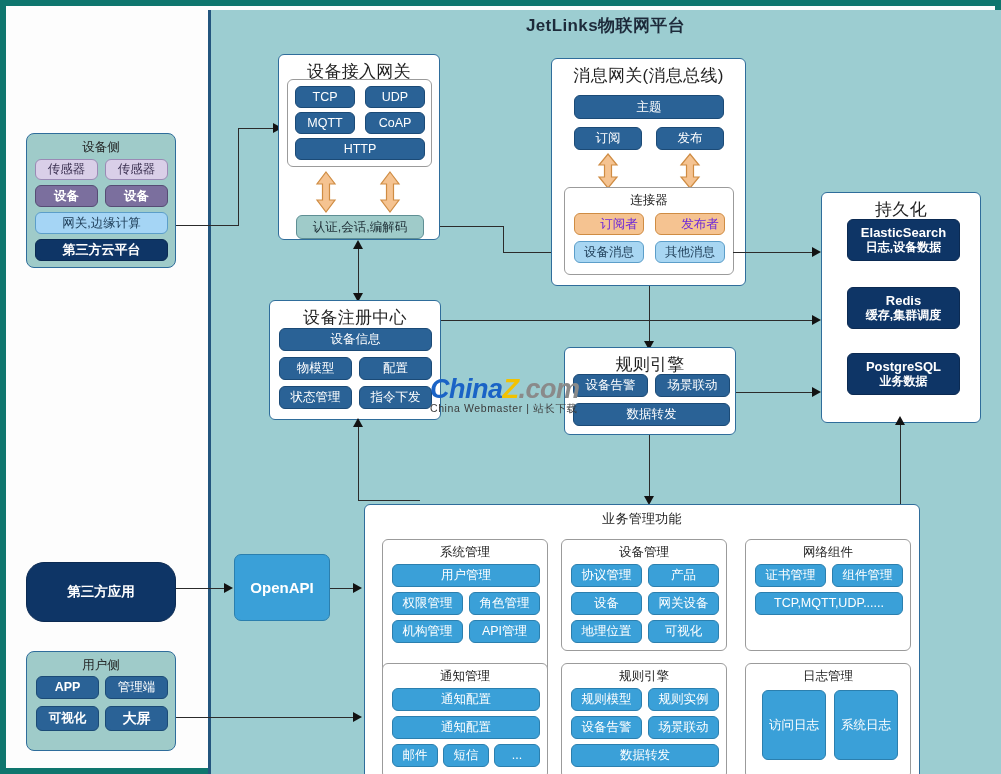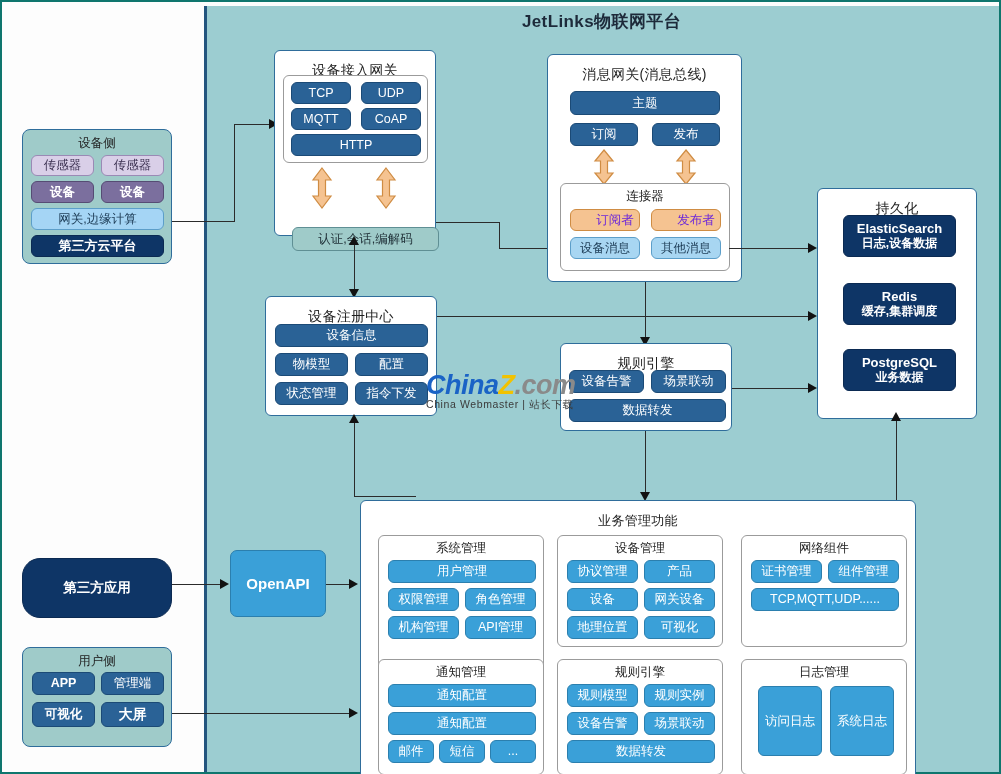--- a/index.html
+++ b/index.html
@@ -4,40 +4,40 @@
 <style>
   html,body{margin:0;padding:0;}
   body{
     width:1001px;height:774px;
     background:#ffffff;
     font-family:"Liberation Sans","DejaVu Sans",sans-serif;
     overflow:hidden;
     position:relative;
   }
   #stage{position:absolute;left:0;top:0;width:1001px;height:774px;
-         border:2px solid #0f766e;box-sizing:border-box;background:#fdfdfd;}
+         border:6px solid #0f766e;box-sizing:border-box;background:#fdfdfd;}
 
   
   .platform-panel{
     position:absolute;left:202px;top:4px;width:795px;height:766px;
     background:#9ccdd1;border-left:3px solid #23557e;box-sizing:border-box;
   }
   .platform-title{
     position:absolute;left:202px;top:8px;width:795px;text-align:center;
     font-size:17px;font-weight:bold;color:#1d2a3a;letter-spacing:.4px;
   }
 
   
   .group{
     position:absolute;background:#ffffff;border:1.6px solid #2f6d9b;
     border-radius:6px;box-sizing:border-box;
   }
   .group > .g-title{
-    text-align:center;font-size:14px;color:#1f1f1f;font-weight:normal;
-    padding-top:11px;letter-spacing:.3px;
+    text-align:center;font-size:17px;color:#1f1f1f;font-weight:normal;
+    padding-top:5px;letter-spacing:.3px;
   }
   .subgroup{
     position:absolute;background:#ffffff;border:1.1px solid #9b9b9b;
     border-radius:6px;box-sizing:border-box;
   }
   .subgroup > .g-title{
     text-align:center;font-size:12.5px;color:#1f1f1f;padding-top:4px;
   }
 
   
@@ -119,21 +119,21 @@
       <svg width="22" height="42" viewBox="0 0 22 42">
         <polygon points="11,1 20,13 14.5,13 14.5,29 20,29 11,41 2,29 7.5,29 7.5,13 2,13" fill="#f5c391" stroke="#cf8c43" stroke-width="1.2"></polygon>
       </svg>
     </div>
     <div class="fatarrow" style="left:100px;top:116px;">
       <svg width="22" height="42" viewBox="0 0 22 42">
         <polygon points="11,1 20,13 14.5,13 14.5,29 20,29 11,41 2,29 7.5,29 7.5,13 2,13" fill="#f5c391" stroke="#cf8c43" stroke-width="1.2"></polygon>
       </svg>
     </div>
 
-    <div class="chip teal" style="left:17px;top:176px;width:147px;height:24px;">认证,会话,编解码</div>
+    <div class="chip teal" style="left:17px;top:160px;width:128px;height:24px;">认证,会话,编解码</div>
   </div>
 
   <div class="ln lnh" style="left:434px;top:220px;width:64px;"></div>
   <div class="ln lnv" style="left:497px;top:220px;height:27px;"></div>
   <div class="ln lnh" style="left:497px;top:246px;width:61px;"></div>
   <div class="arw r" style="left:553px;top:240.5px;"></div>
 
   <div class="ln lnv" style="left:352px;top:243px;height:50px;"></div>
   <div class="arw u" style="left:347px;top:234px;"></div>
   <div class="arw d" style="left:347px;top:287px;"></div>

